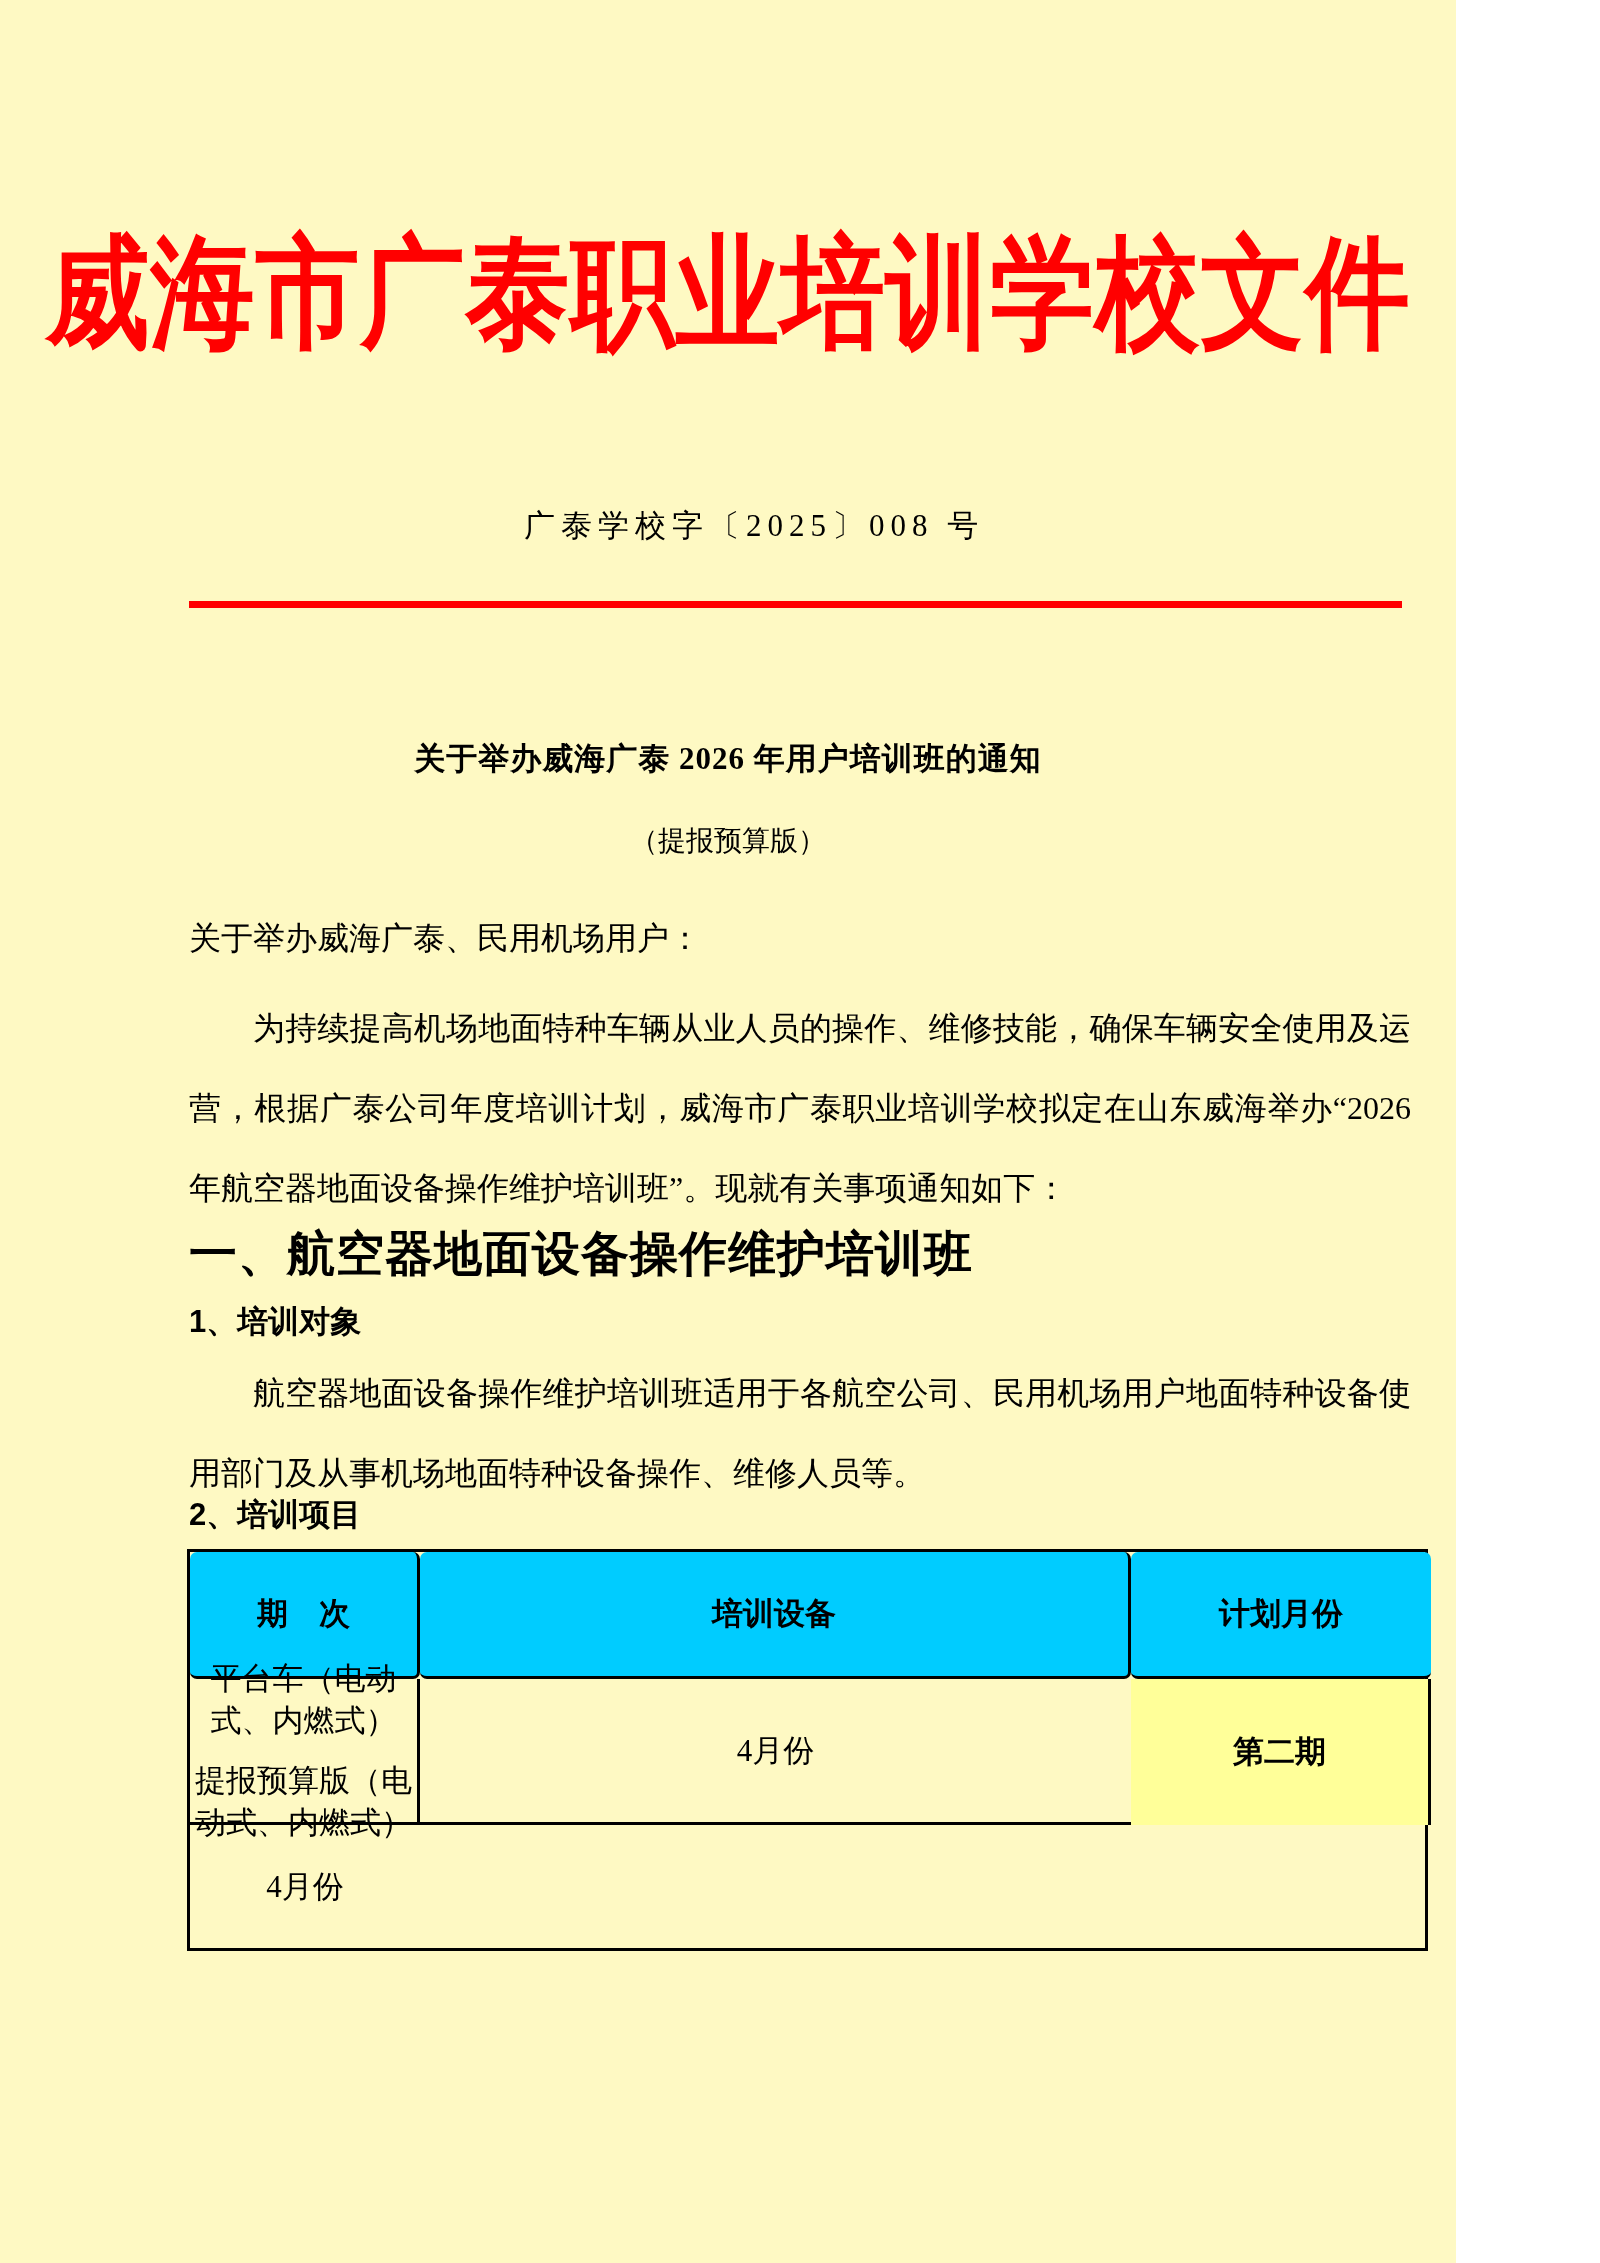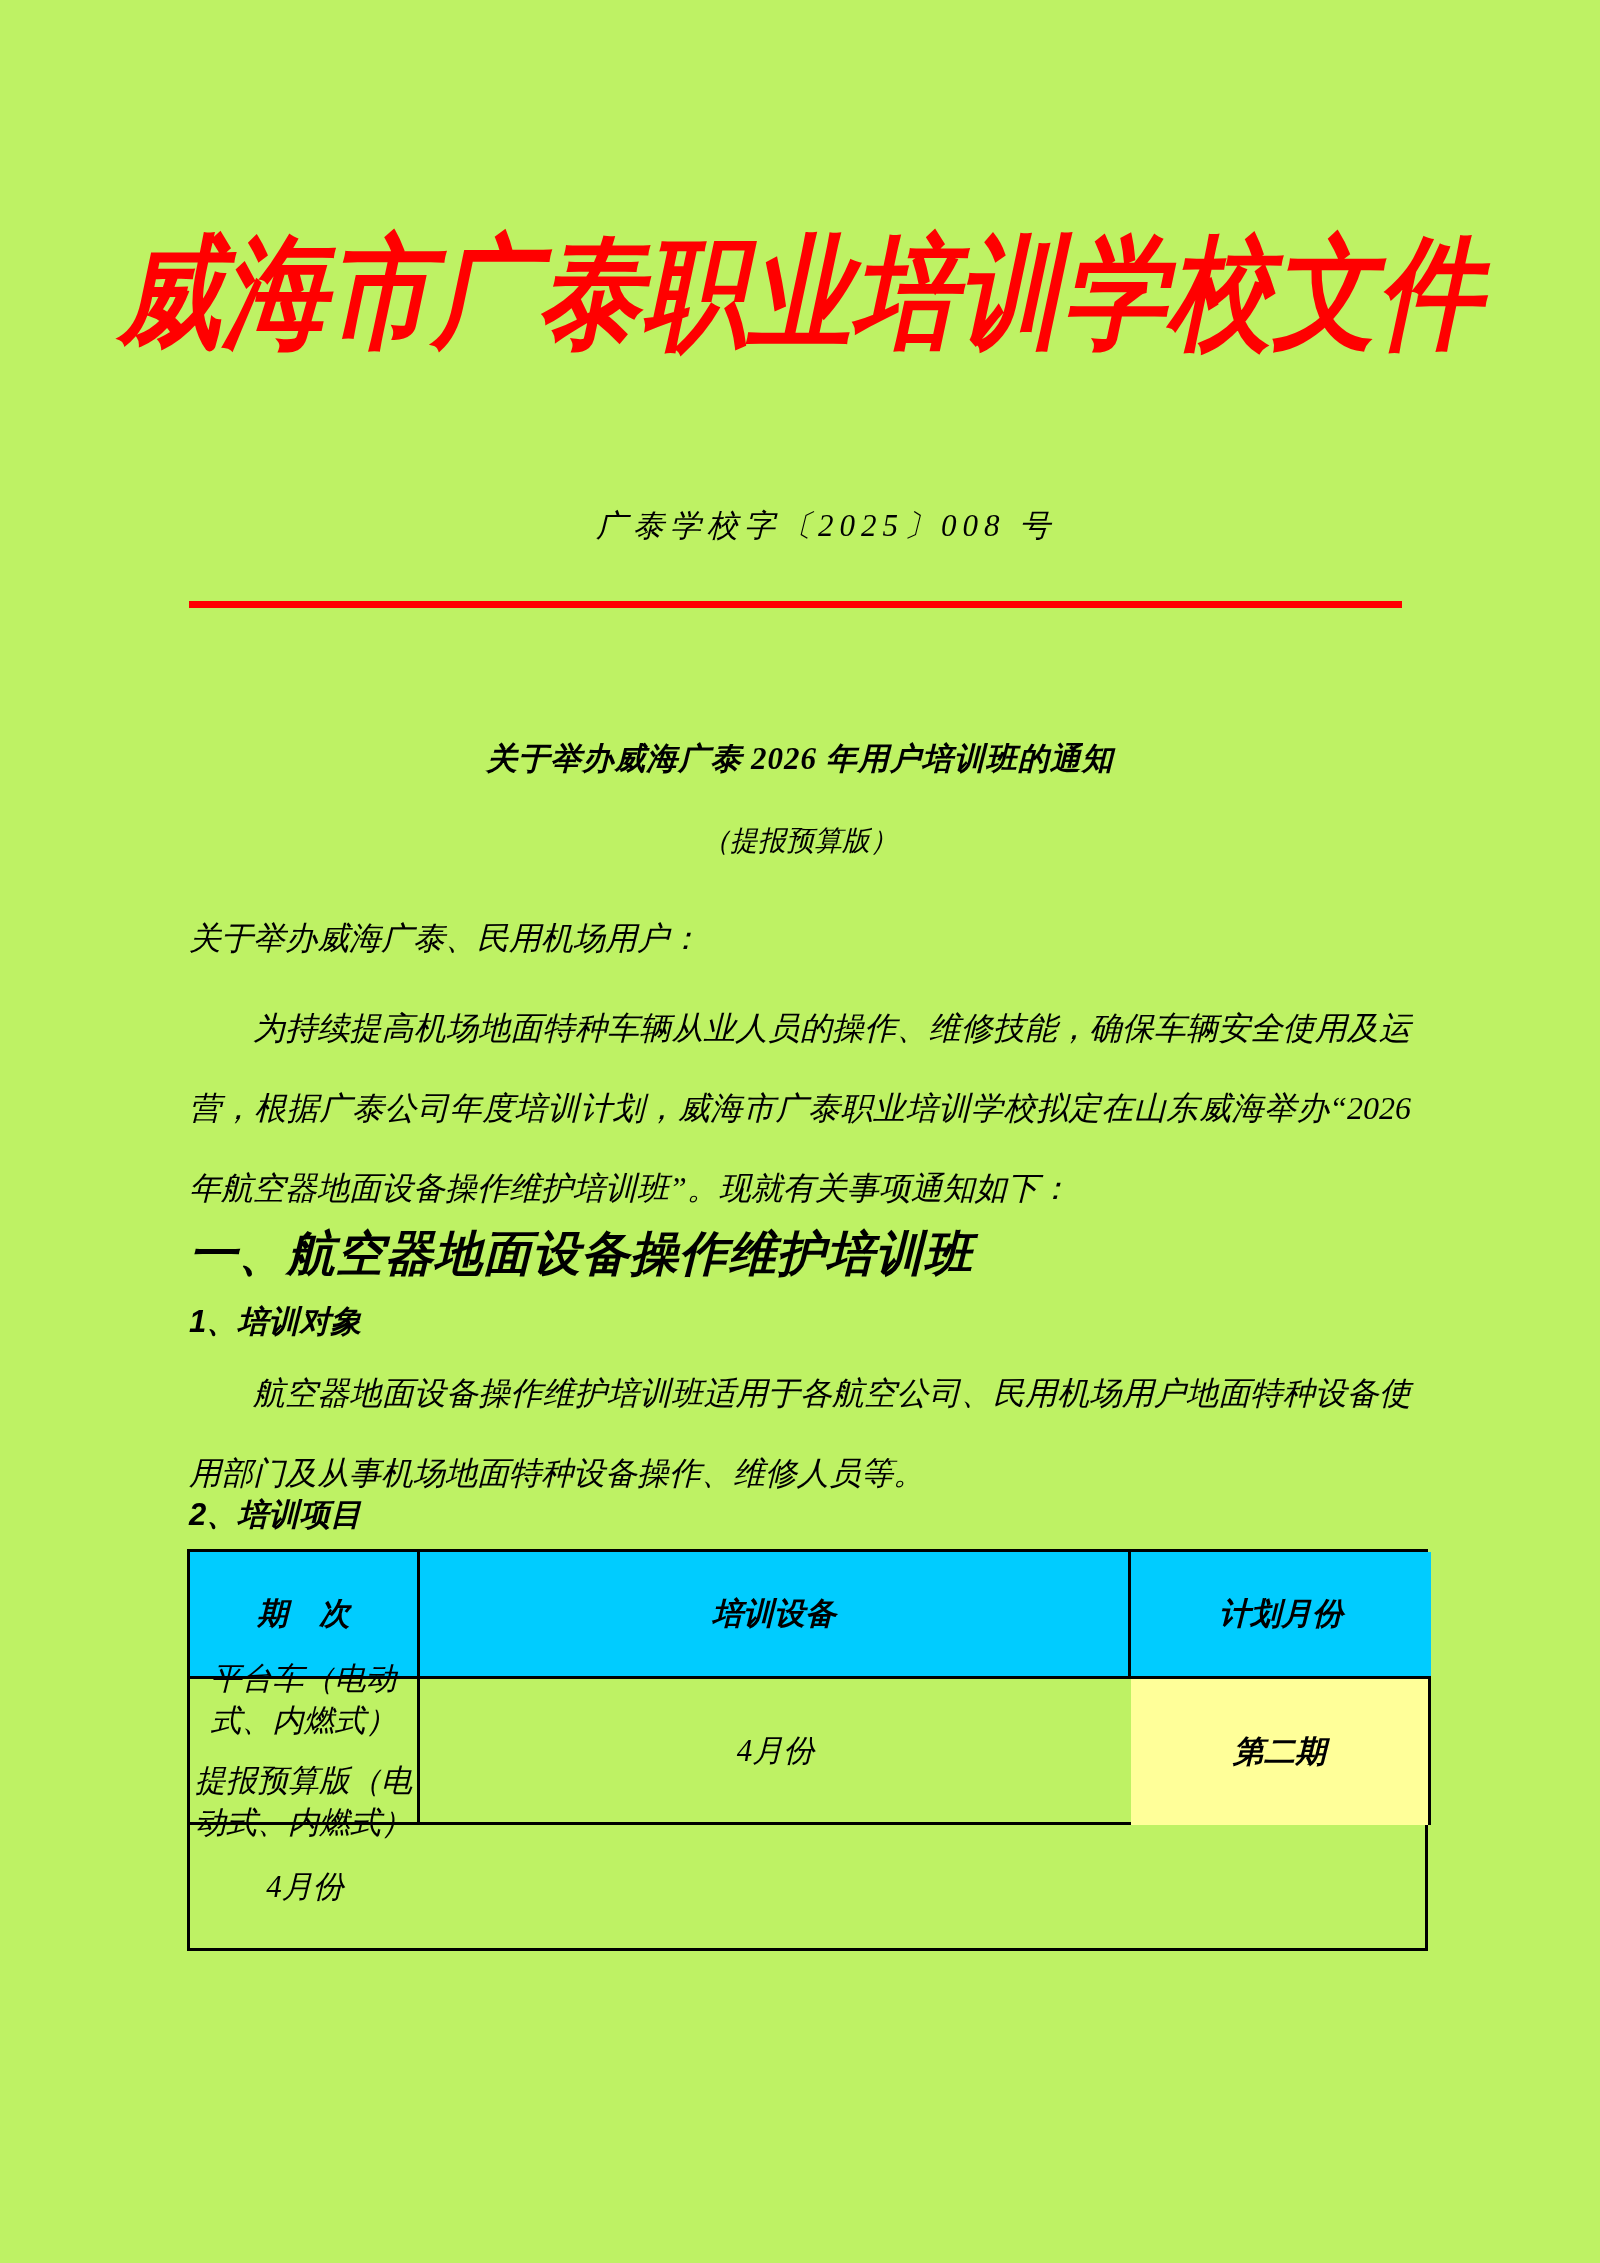--- a/index.html
+++ b/index.html
@@ -1,24 +1,23 @@
 <!DOCTYPE html>
 <html><head>
 <meta charset="utf-8">
 <style>
   html,body{margin:0;padding:0;background:#ffffff;}
   .page{
     position:relative;
-    width:1600px;
+    width:1456px;
     height:2263px;
-    background:#bef264;
+    background:#fef9c3;
     font-family:"Liberation Serif","DejaVu Serif",serif;
     color:#000000;
     overflow:hidden;
-    font-style:italic;
   }
   .masthead{
     position:absolute;
     top:212px;left:0;width:100%;
     text-align:center;
     font-family:"Liberation Sans","DejaVu Sans",sans-serif;
     font-weight:bold;
     font-size:104px;
     color:#FF0000;
     letter-spacing:1px;
@@ -107,20 +106,21 @@
     justify-content:center;
     text-align:center;
     box-sizing:border-box;
   }
   .cell.last-col{ border-right:none; }
   .cell.last-row{ border-bottom:none; }
   .cell.header{
     background:#00CCFF;
     font-family:"Liberation Sans","DejaVu Sans",sans-serif;
     font-weight:bold;
+    border-radius:7px;
   }
   .cell.phase{
     background:#FFFF99;
     font-family:"Liberation Sans","DejaVu Sans",sans-serif;
     font-weight:bold;
   }
   .equip-line{ margin:9px 0; }
 </style>
 </head>
 <body>

